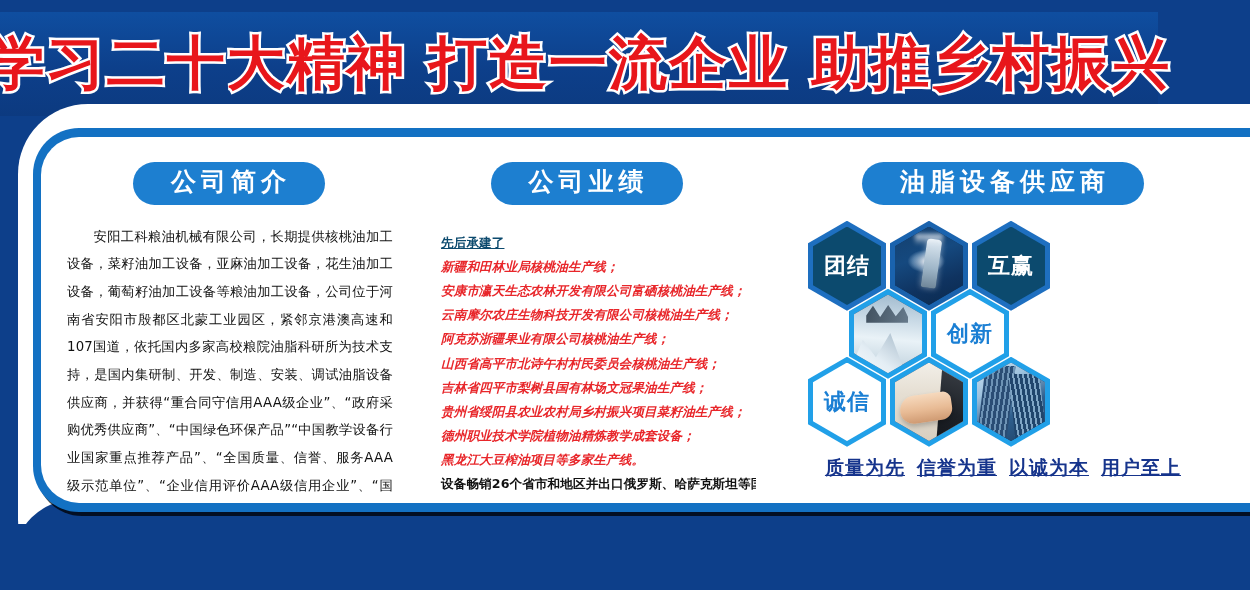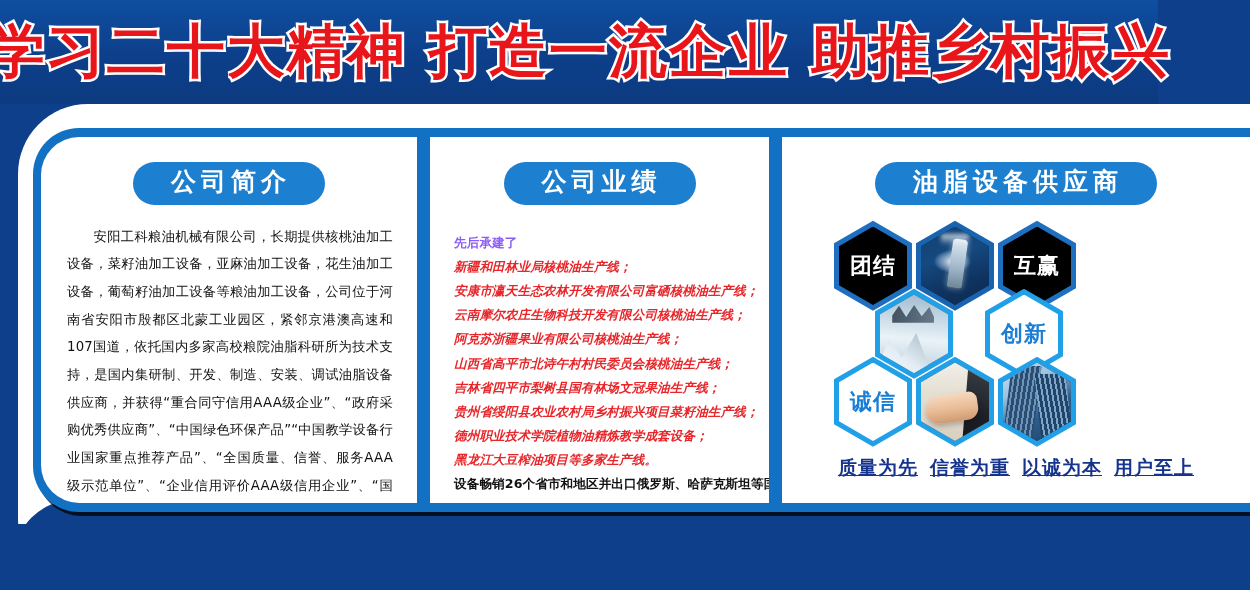--- a/index.html
+++ b/index.html
@@ -5,21 +5,21 @@
   * { margin:0; padding:0; box-sizing:border-box; }
   html,body { width:1250px; height:590px; overflow:hidden; }
   body {
     font-family:"Liberation Sans","DejaVu Sans",sans-serif;
     background:#0d3f8a;
     position:relative;
   }
 
   
   #header {
-    position:absolute; left:0; top:0; width:1158px; height:104px;
+    position:absolute; left:0; top:12px; width:1158px; height:104px;
     background:linear-gradient(180deg,#0f4ea0 0%,#0d3f8a 55%,#0c3a80 100%);
     display:flex; align-items:center; justify-content:center;
   }
   #header-title {
     font-family:"DejaVu Sans","Liberation Sans",sans-serif;
     font-weight:bold;
     font-size:58px;
     letter-spacing:2px;
     color:#e8161b;
     white-space:nowrap;
@@ -50,21 +50,21 @@
   #frame {
     position:absolute; left:33px; top:128px; width:1217px; height:384px;
     background:#1371c3;
     border-top-left-radius:46px;
     border-bottom-left-radius:46px;
     box-shadow:3px 4px 0 0 rgba(0,0,0,0.75);
   }
   #panels {
     position:absolute; left:8px; top:9px; right:0; bottom:9px;
     display:flex;
-    gap:13px;
+    gap:0;
   }
   .panel {
     background:#ffffff;
     position:relative;
     overflow:hidden;
   }
   .panel.p1 { width:376px; border-top-left-radius:38px; border-bottom-left-radius:38px; }
   .panel.p2 { width:339px; }
   .panel.p3 { flex:1; }
 
@@ -98,40 +98,40 @@
 
   
   #p2-body {
     margin:26px 0 0 24px;
     font-family:"DejaVu Sans","Liberation Sans",sans-serif;
     font-size:12.6px;
     line-height:1.92;
     letter-spacing:0.1px;
   }
   #p2-body .ln { white-space:nowrap; }
-  #p2-body .dark { color:#8b5cf6; font-weight:bold; }
+  #p2-body .dark { color:#0c4a6e; font-weight:bold;text-decoration:underline; }
   #p2-body .red  { color:#e8262a; font-weight:bold;font-style:italic; }
   #p2-body .tail { color:#111111; font-weight:bold; }
 
   
   #hexzone { position:relative; width:100%; height:232px; margin-top:12px; }
   .hex {
     position:absolute;
     width:78px; height:90px;
     clip-path:polygon(50% 0%,100% 25%,100% 75%,50% 100%,0% 75%,0% 25%);
     display:flex; align-items:center; justify-content:center;
   }
   .hex .inner {
     position:absolute; left:5px; top:5.8px; width:68px; height:78.4px;
     clip-path:polygon(50% 0%,100% 25%,100% 75%,50% 100%,0% 75%,0% 25%);
     display:flex; align-items:center; justify-content:center;
     overflow:hidden;
   }
   .hex.solid { background:#1e6fc0; }
-  .hex.solid .inner { background:#000000; }
+  .hex.solid .inner { background:#0c4a6e; }
   .hex.solid .lbl {
     color:#ffffff; font-weight:bold; font-size:22px;
     font-family:"DejaVu Sans","Liberation Sans",sans-serif; letter-spacing:1px;
   }
   .hex.outline { background:#21a0e8; }
   .hex.outline .inner { background:#ffffff; }
   .hex.outline .lbl {
     color:#1a7fd4; font-weight:bold; font-size:22px;
     font-family:"DejaVu Sans","Liberation Sans",sans-serif; letter-spacing:1px;
   }
@@ -295,21 +295,21 @@
           <div class="inner">
             <span class="lbl">互赢</span>
           </div>
         </div>
 
         <div class="hex photo" style="left:93px;top:72px;">
           <div class="inner">
               <div class="ph-success"></div>
             </div>
         </div>
-        <div class="hex outline" style="left:175px;top:72px;margin-left:28px;">
+        <div class="hex outline" style="left:175px;top:72px;">
           <div class="inner">
             <span class="lbl">创新</span>
           </div>
         </div>
 
         <div class="hex outline" style="left:52px;top:140px;">
           <div class="inner">
             <span class="lbl">诚信</span>
           </div>
         </div>

